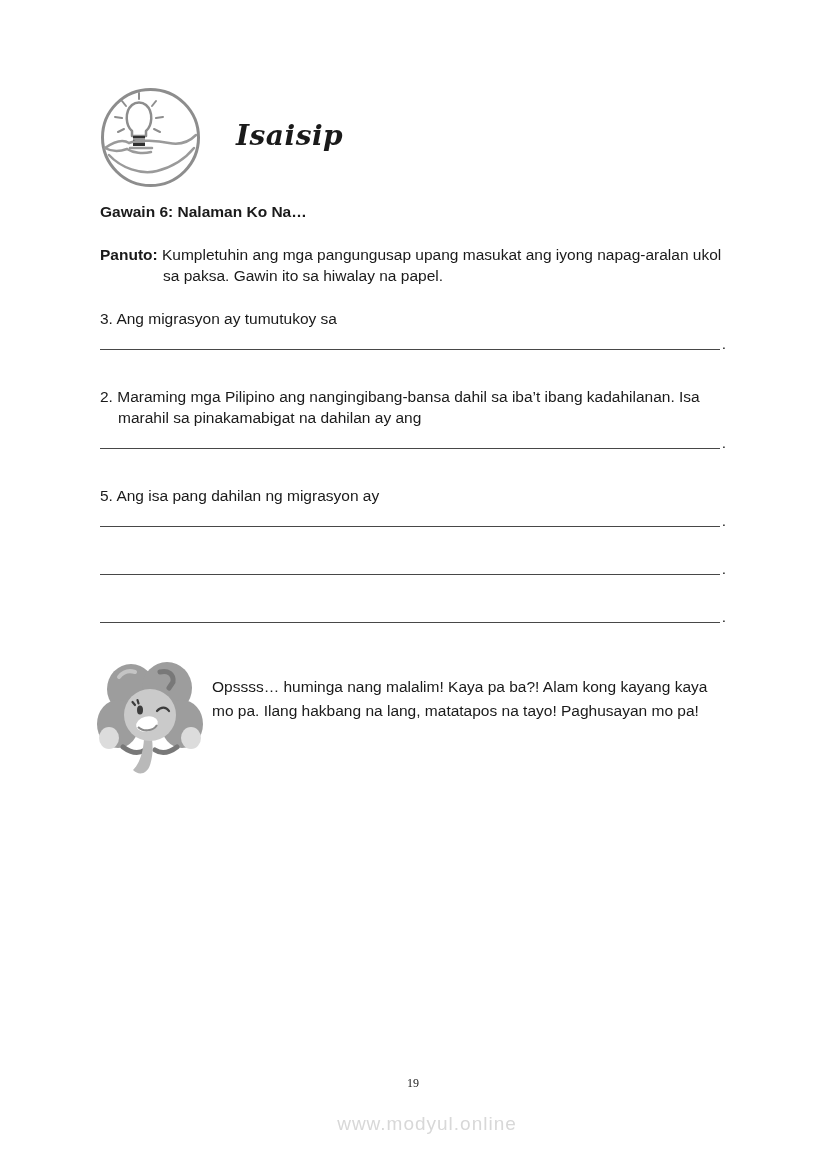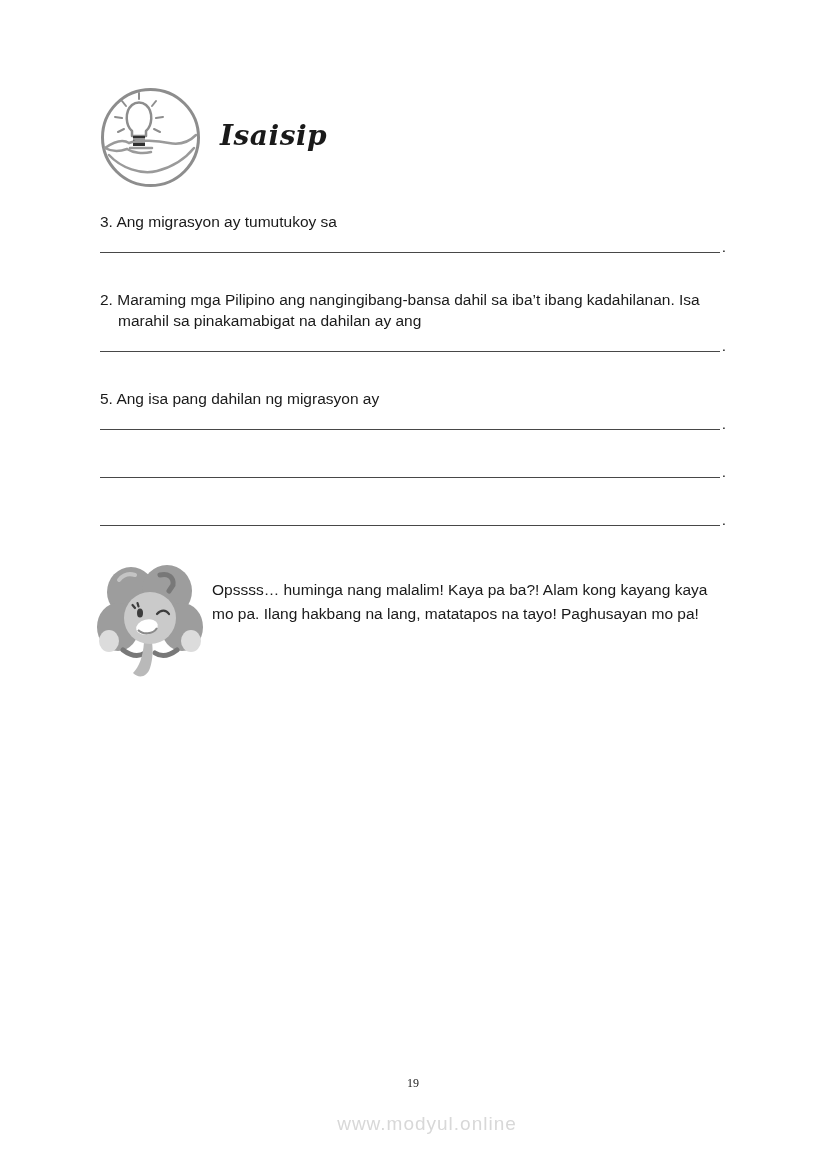--- a/index.html
+++ b/index.html
@@ -6,21 +6,21 @@
   body {
     width:826px; height:1169px; background:#ffffff;
     font-family:"Liberation Sans", sans-serif;
     color:#1a1a1a;
     position:relative;
     overflow:hidden;
   }
   .page { position:absolute; inset:0; }
   .content { position:absolute; left:100px; width:626px; top:0; }
 
-  .header { margin-top:86px; display:flex; align-items:center; height:103px; }
+  .header { margin-top:86px; display:flex; align-items:center; height:103px;gap:16px; }
   .header svg { flex:0 0 auto; margin-left:-1px; }
   .page-title {
     margin:0 0 0 18px;
     font-family:"DejaVu Serif", serif;
     font-style:italic; font-weight:bold;
     font-size:28px; letter-spacing:0.5px;
     transform:translateY(-2px);
   }
 
   .activity-heading {
@@ -91,21 +91,23 @@
         <g fill="none" stroke="#9a9a9a" stroke-width="2.5" stroke-linecap="round">
           <path d="M6,62 C16,55 24,53 30,57 C40,53 60,55 70,57 C80,59 90,56 97,49"></path>
           <path d="M6,62 C13,66 20,66 28,63 C34,67 44,68 52,66"></path>
           <path d="M10,69 C22,82 42,89 58,85 C74,81 86,73 95,62"></path>
           <path d="M31,62 L53,62"></path>
         </g>
       </svg>
       <h1 class="page-title">Isaisip</h1>
     </div>
 
+    <p class="activity-heading">Gawain 6: Nalaman Ko Na…</p>
 
+    <p class="panuto"><span class="lbl">Panuto:</span> <span>Kumpletuhin ang mga pangungusap upang masukat ang iyong napag-aralan ukol sa paksa. Gawin ito sa hiwalay na papel.</span></p>
 
     <div class="items">
 
       <div class="item">
         <p class="q">3. Ang migrasyon ay tumutukoy sa</p>
         <div class="blank">
           <span class="rule"></span>
           <span class="dot">.</span>
         </div>
       </div>

